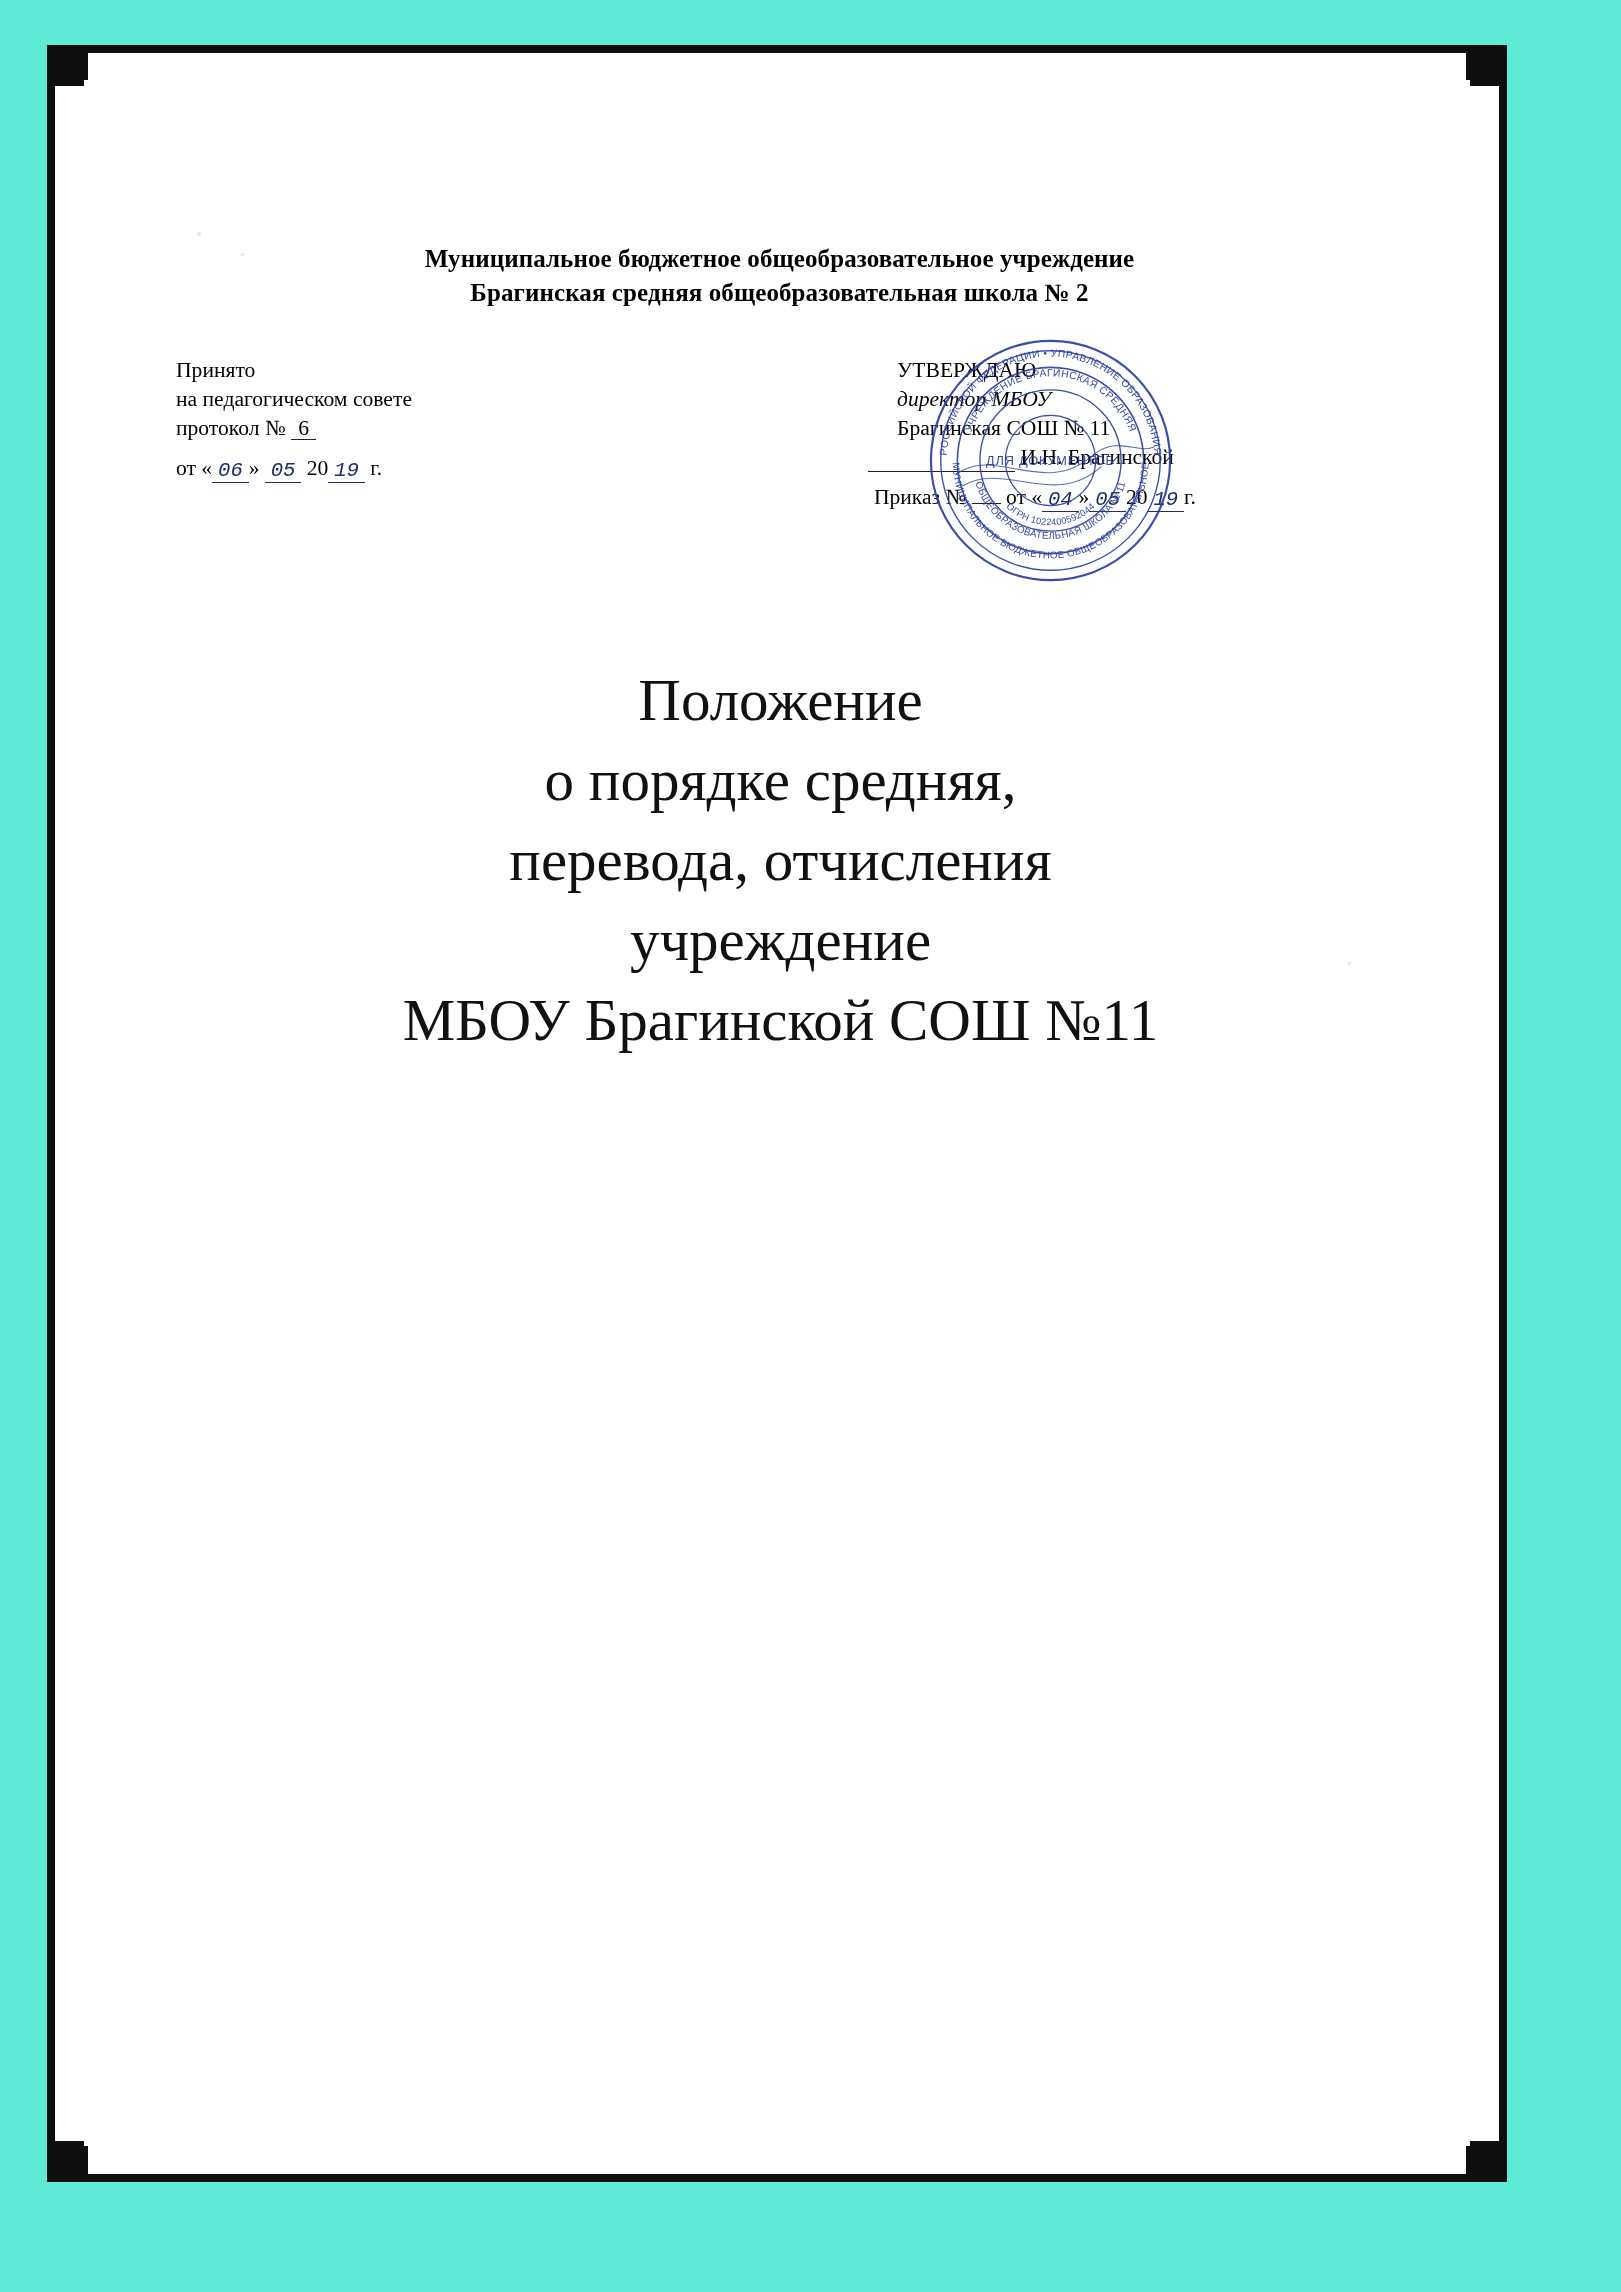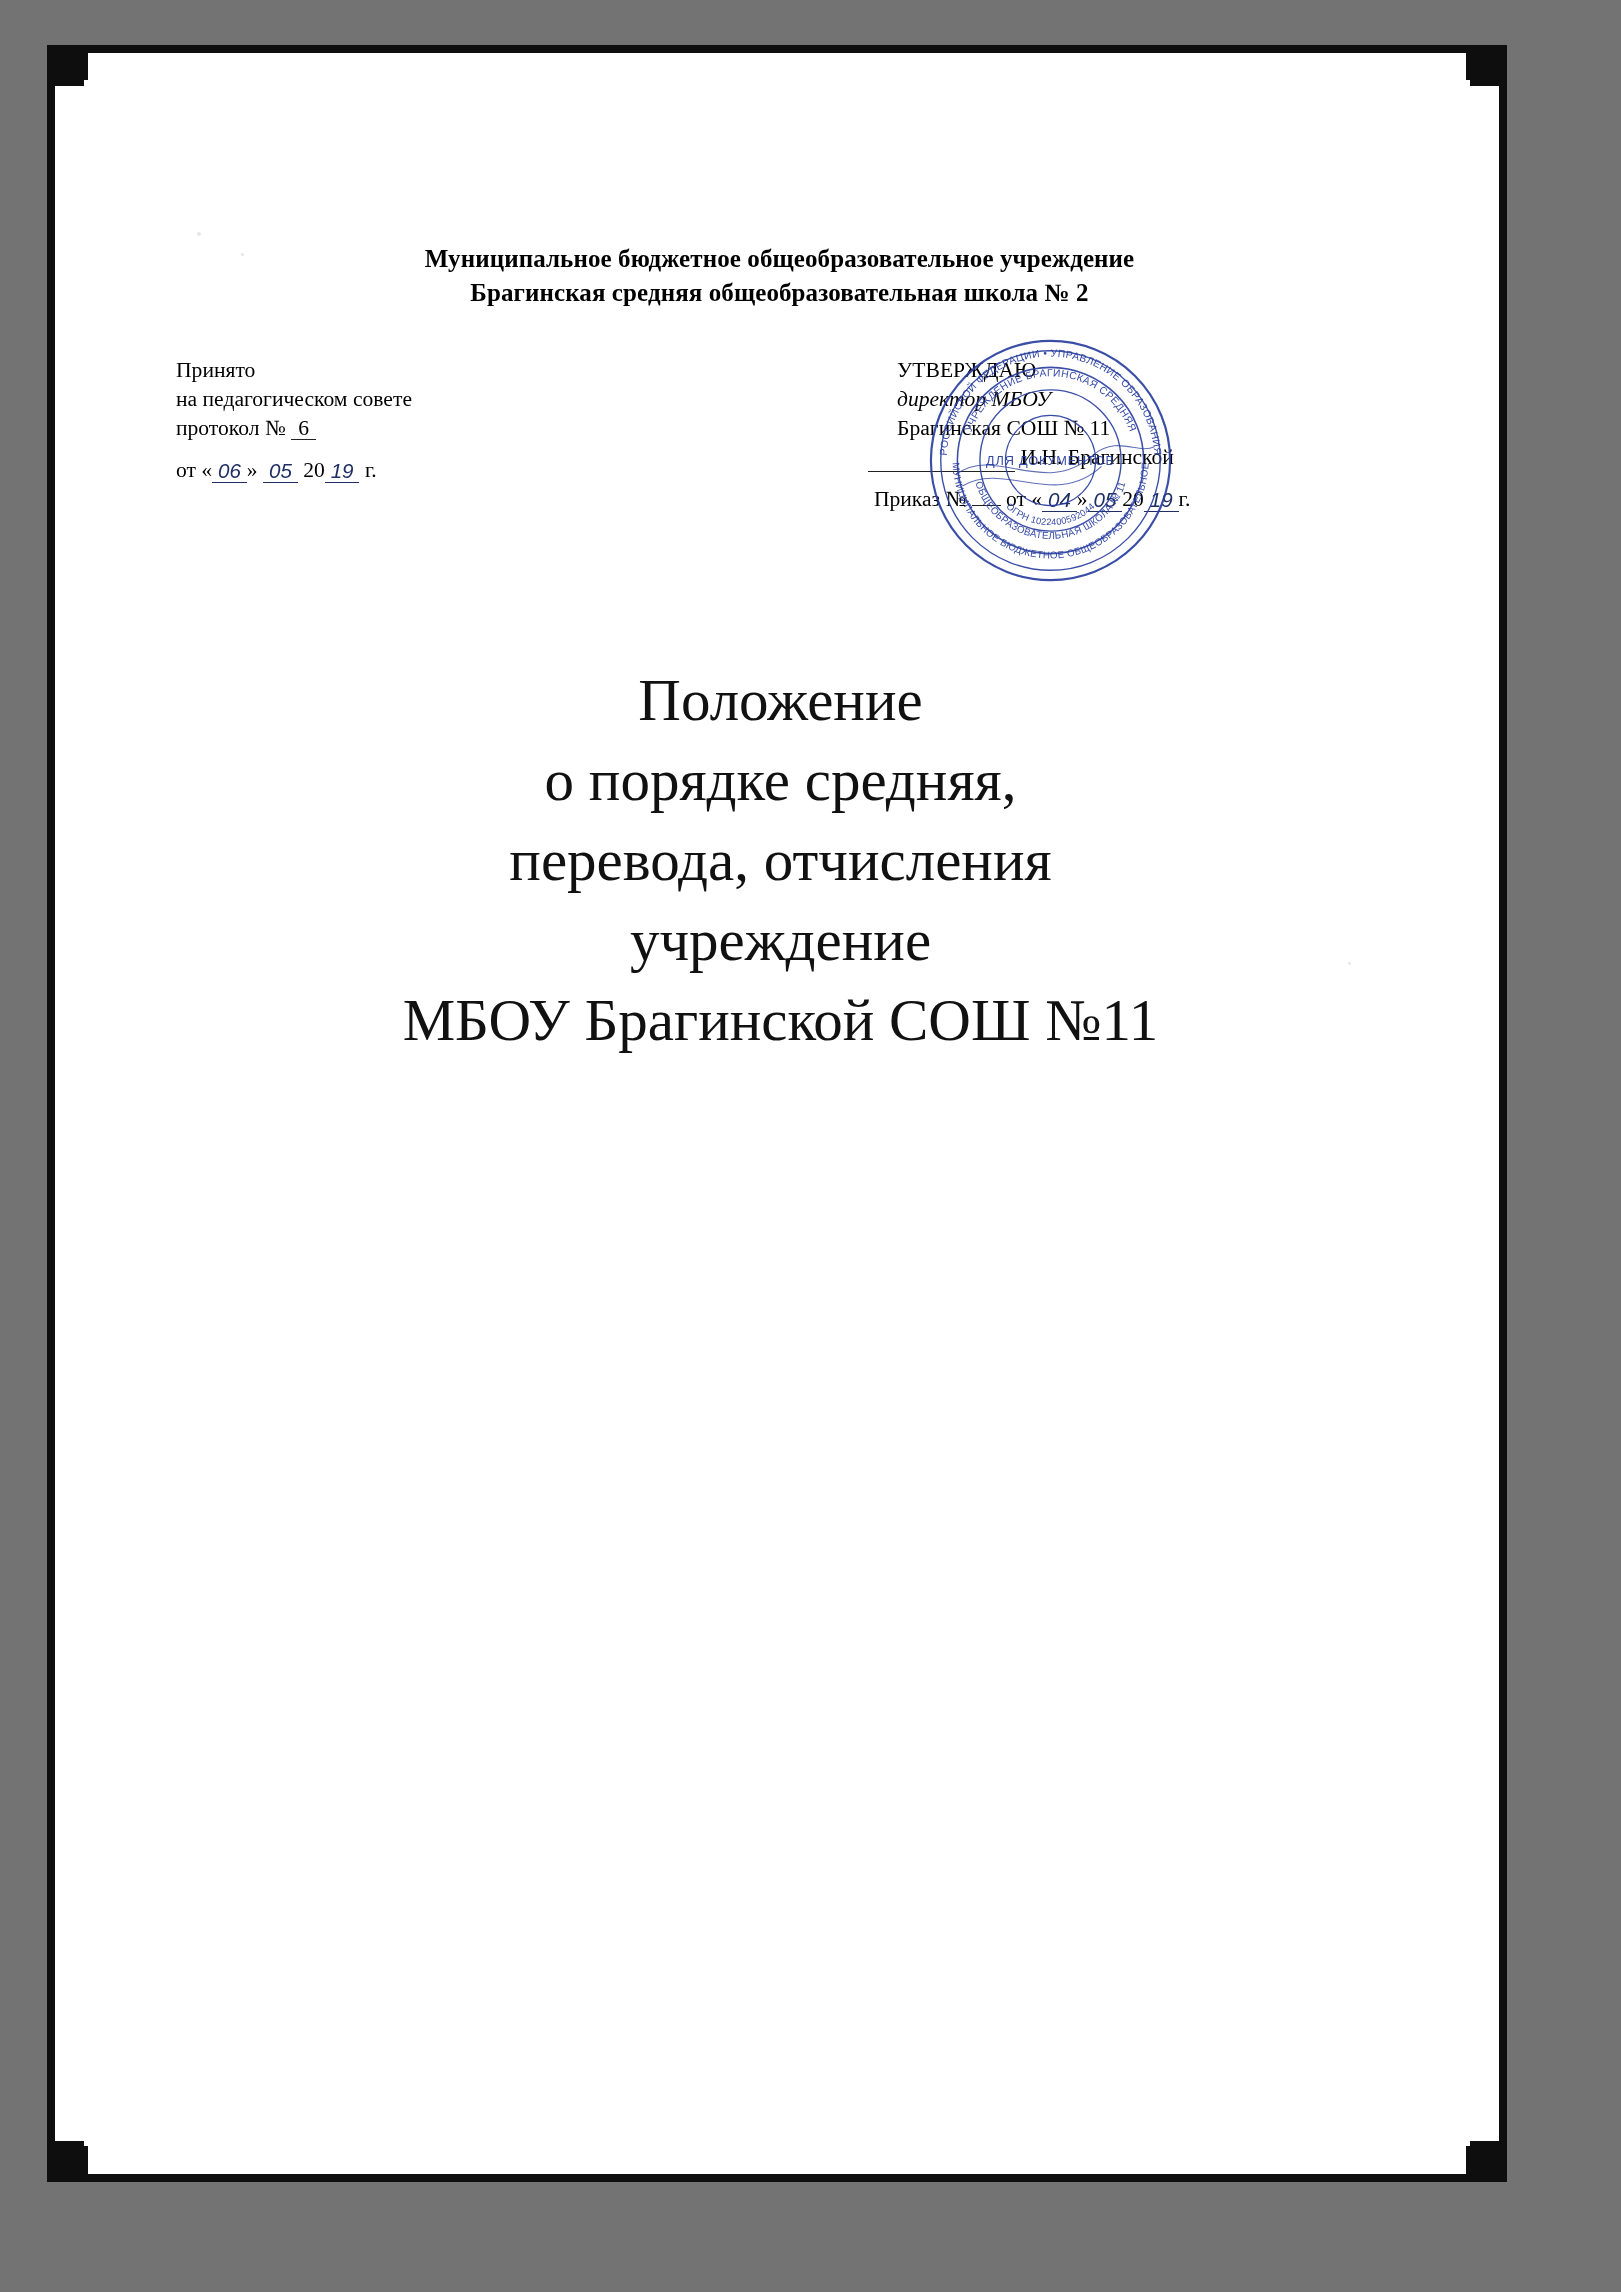--- a/index.html
+++ b/index.html
@@ -15,21 +15,21 @@
     position: relative;
     overflow: hidden;
   }
 
   
   .scan-wrap {
     position: absolute;
     left: 0; top: 0;
     width: 1621px;
     height: 2293px;
-    background: #737373;
+    background: #5eead4;
   }
   
   .scan-border {
     position: absolute;
     left: 47px;
     top: 45px;
     width: 1460px;
     height: 2137px;
     background: #0e0e0e;
   }
@@ -84,21 +84,21 @@
   
   .approve-left {
     position: absolute;
     left: 92px;
     top: 276px;
     font-size: 21.6px;
     line-height: 29px;
   }
   .approve-left .row { white-space: nowrap; }
   .hand {
-    font-family: Liberation Sans, sans-serif;
+    font-family: Liberation Mono, monospace;
     font-style: italic;
     color: #1f2f66;
     font-size: 20.6px;
     border-bottom: 1.3px solid #1f2f66;
     padding: 0 5.9px;
     display: inline-block;
     line-height: 21.6px;
     transform: translateY(1px);
     margin-top: 16px;
   }

